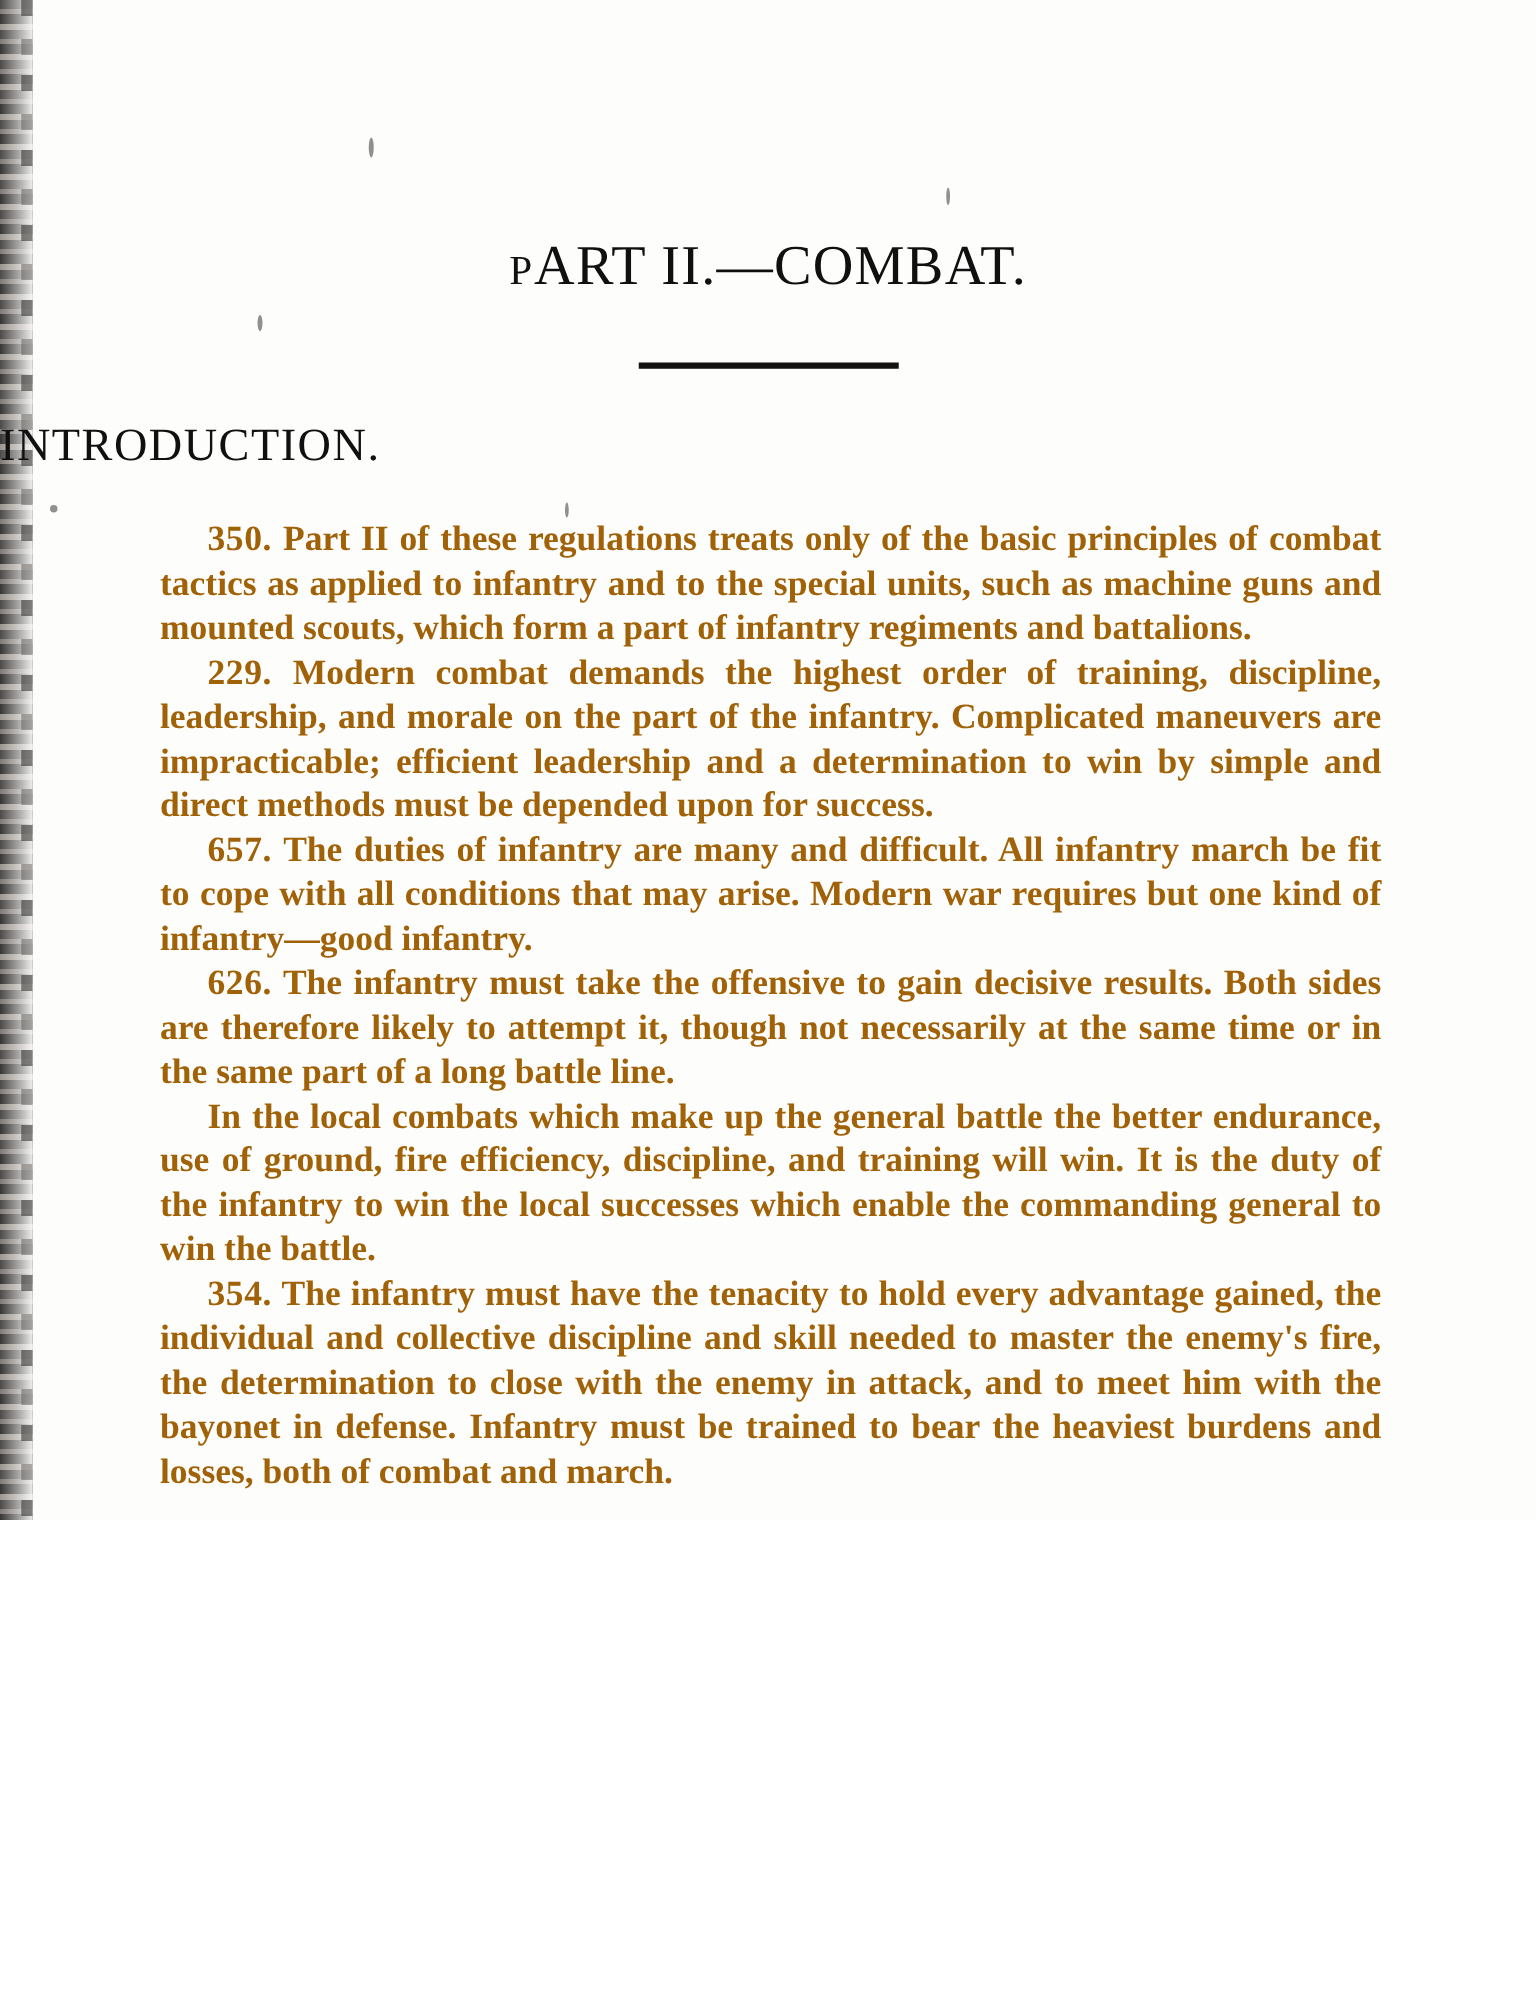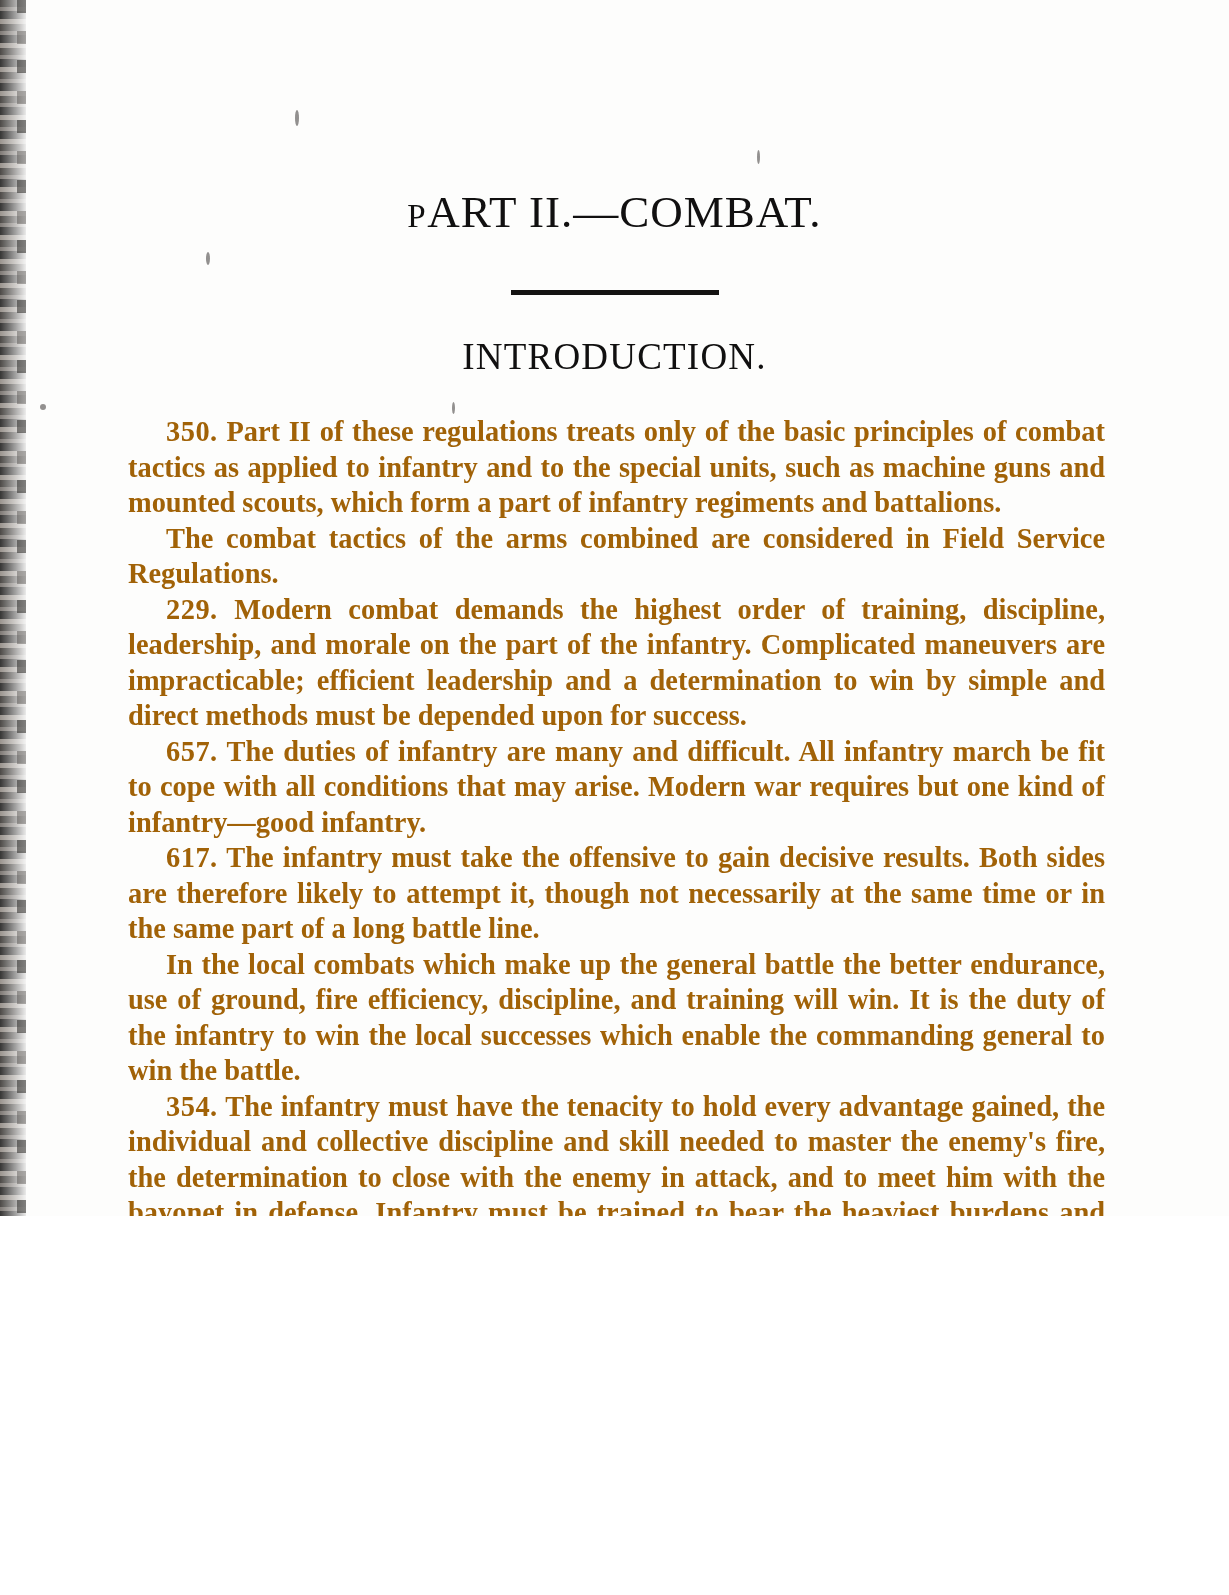--- a/index.html
+++ b/index.html
@@ -78,21 +78,21 @@
   }
 
   .rule {
     width: 208px;
     height: 5px;
     background: #141312;
     margin: 52px auto 0 auto;
   }
 
   .section-title {
-    text-align: center;
+    text-align: left;
     font-size: 37px;
     letter-spacing: 1.2px;
     margin: 40px 0 0 0;
     font-weight: normal;
   }
 
   .body {
     margin: 36px 124px 0 128px;
     font-size: 28.4px;
     line-height: 35.5px;
@@ -140,24 +140,23 @@
     <h1 class="part-title">
       <span class="small-caps">P</span><span>ART II.—COMBAT.</span>
     </h1>
 
     <div class="rule"></div>
 
     <h2 class="section-title">INTRODUCTION.</h2>
 
     <div class="body">
       <p><span class="para-num">350.</span><span> Part II of these regulations treats only of the basic principles of combat tactics as applied to infantry and to the special units, such as machine guns and mounted scouts, which form a part of infantry regiments and battalions.</span></p>
-      <p><span class="para-num"></span><span>The combat tactics of the arms combined are considered in Field Service Regulations.</span></p>
       <p><span class="para-num">229.</span><span> Modern combat demands the highest order of training, discipline, leadership, and morale on the part of the infantry. Complicated maneuvers are impracticable; efficient leadership and a determination to win by simple and direct methods must be depended upon for success.</span></p>
       <p><span class="para-num">657.</span><span> The duties of infantry are many and difficult.  All infantry march be fit to cope with all conditions that may arise. Modern war requires but one kind of infantry—good infantry.</span></p>
-      <p><span class="para-num">617.</span><span> The infantry must take the offensive to gain decisive results.  Both sides are therefore likely to attempt it, though not necessarily at the same time or in the same part of a long battle line.</span></p>
+      <p><span class="para-num">626.</span><span> The infantry must take the offensive to gain decisive results.  Both sides are therefore likely to attempt it, though not necessarily at the same time or in the same part of a long battle line.</span></p>
       <p><span class="para-num"></span><span>In the local combats which make up the general battle the better endurance, use of ground, fire efficiency, discipline, and training will win.  It is the duty of the infantry to win the local successes which enable the commanding general to win the battle.</span></p>
       <p><span class="para-num">354.</span><span> The infantry must have the tenacity to hold every advantage gained, the individual and collective discipline and skill needed to master the enemy's fire, the determination to close with the enemy in attack, and to meet him with the bayonet in defense.  Infantry must be trained to bear the heaviest burdens and losses, both of combat and march.</span></p>
     </div>
 
     <div class="page-number">55</div>
 
   </div>
 </div>
 
 </body></html>

